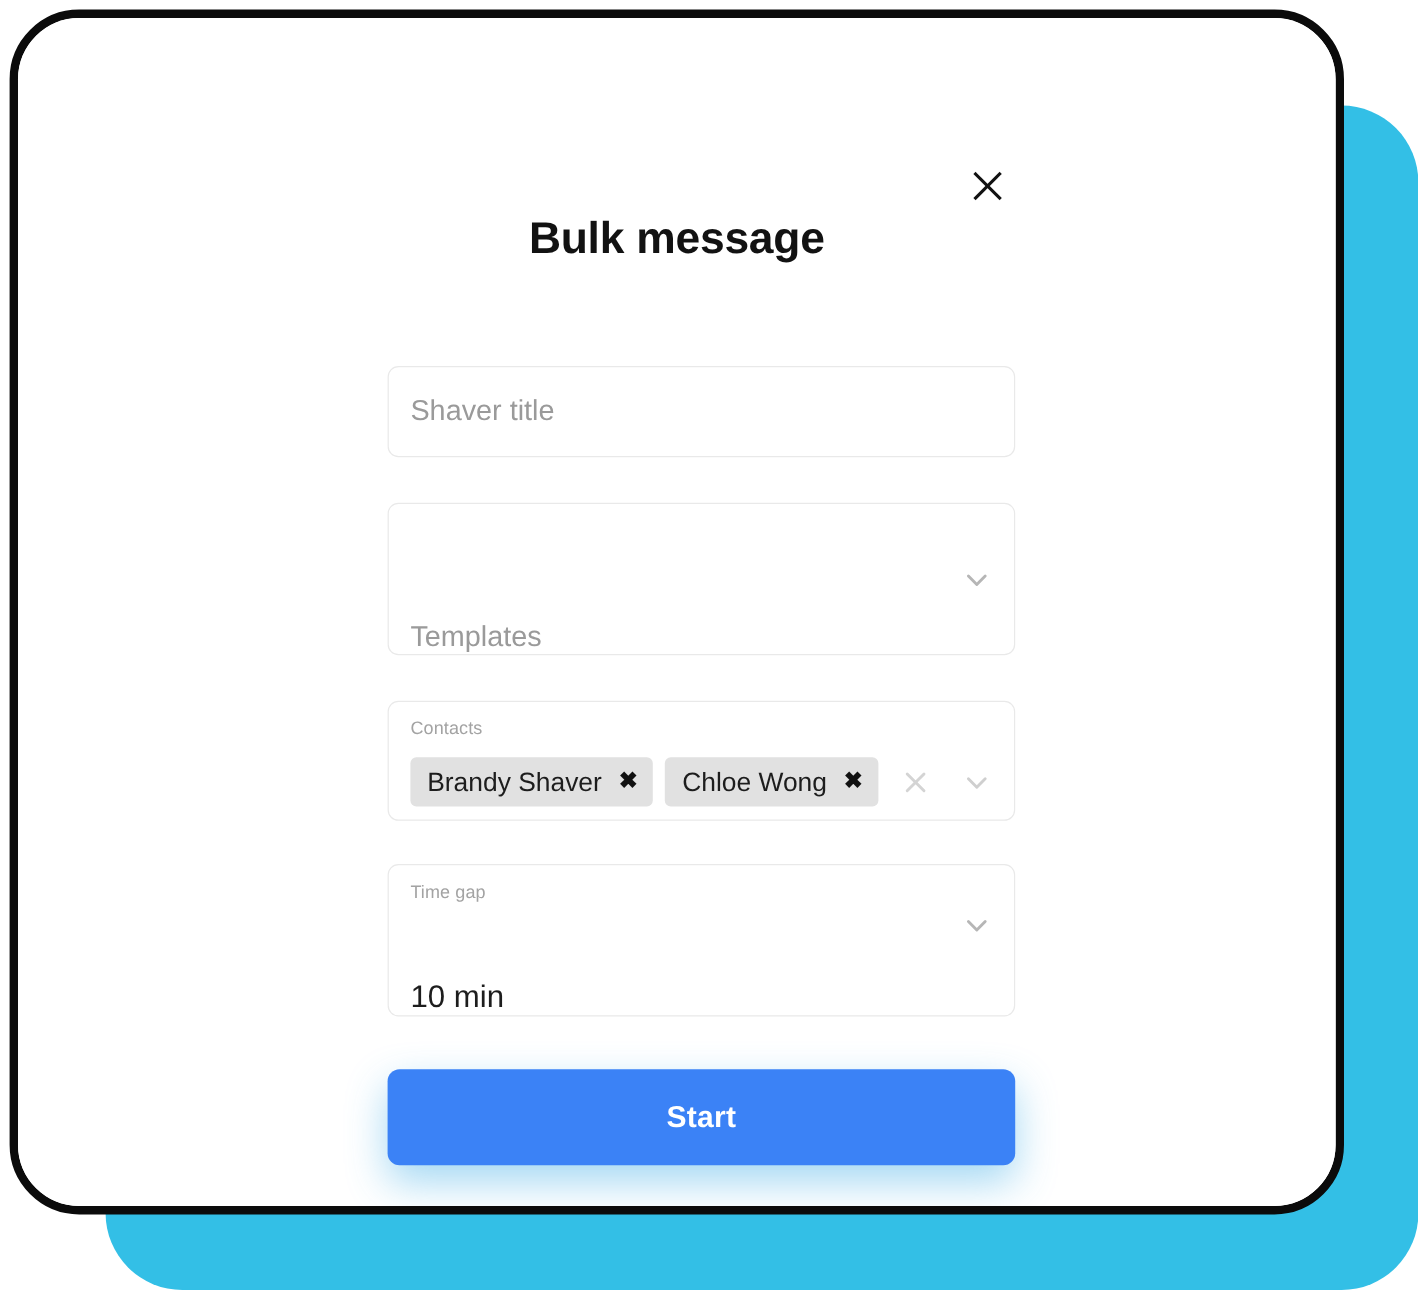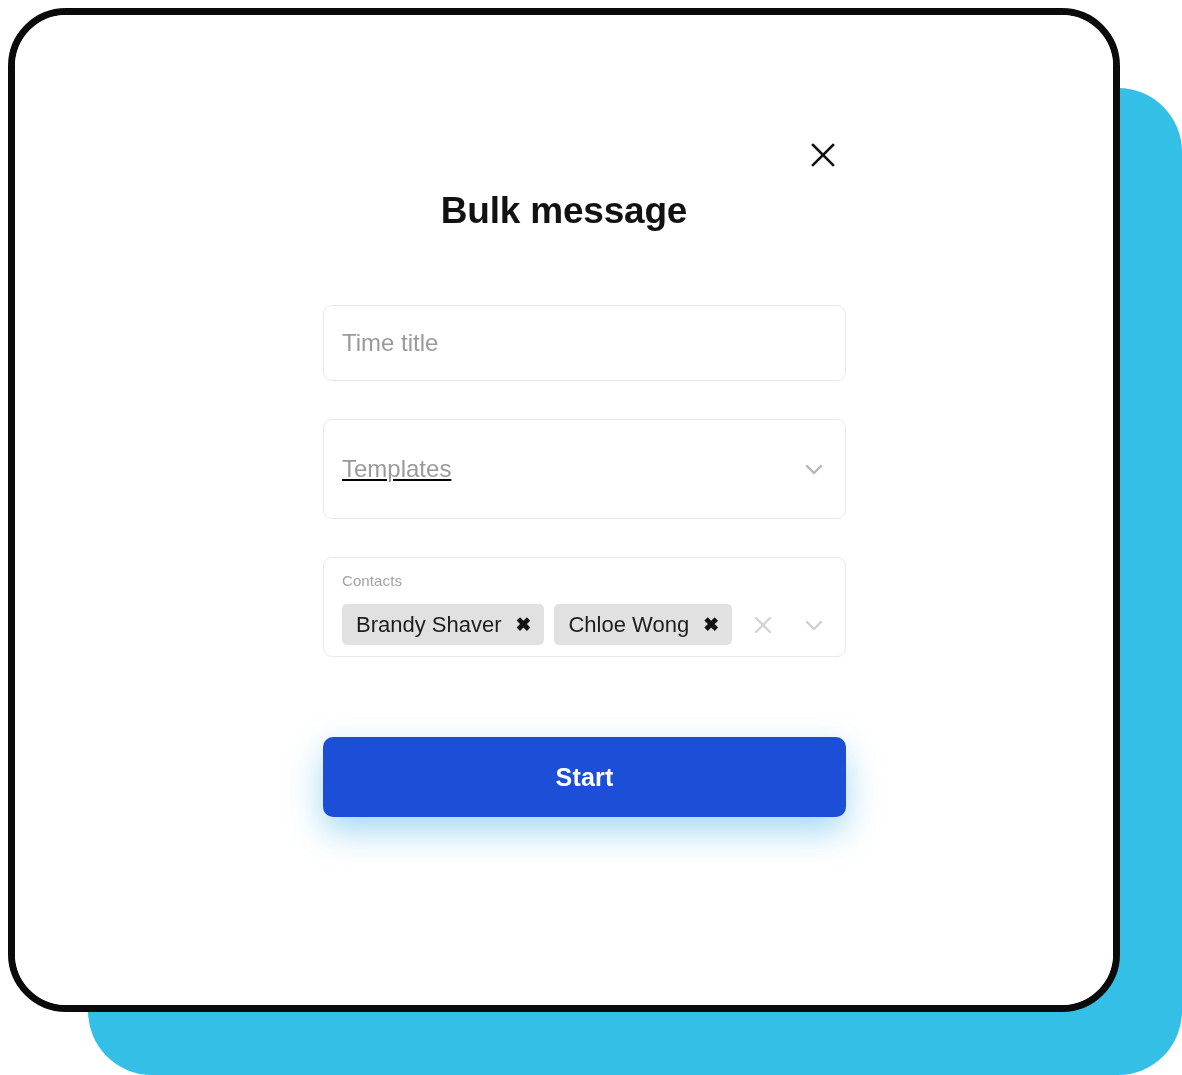--- a/index.html
+++ b/index.html
@@ -65,21 +65,21 @@
     border: none;
     padding: 0;
   }
   #close-button svg { display: block; }
 
   
   #dialog-title {
     position: absolute;
     left: 0;
     right: 0;
-    top: 172px;
+    top: 160px;
     text-align: center;
     font-size: 37px;
     font-weight: bold;
     color: #121212;
     letter-spacing: -0.2px;
     line-height: 1.3;
   }
 
   
   #form {
@@ -97,24 +97,23 @@
     background: #ffffff;
     width: 523px;
   }
 
   .field.simple {
     height: 76px;
     display: flex;
     align-items: center;
   }
   .field.tall {
-    height: 100px;
-    display: flex;
-    align-items: center;
-    text-decoration: underline;
+    height: 127px;
+    display: flex;
+    align-items: flex-end;
   }
 
   .field-placeholder {
     padding-left: 18px;
     font-size: 24px;
     color: #9a9a9a;
     font-weight: normal;
   }
 
   .field-label {
@@ -194,21 +193,21 @@
   .gap-2 { height: 38px; }
   .gap-3 { height: 36px; }
   .gap-4 { height: 44px; }
 
   
   #submit-button {
     width: 523px;
     height: 80px;
     border: none;
     border-radius: 10px;
-    background: #1d4ed8;
+    background: #3b82f6;
     color: #ffffff;
     font-size: 25px;
     font-weight: bold;
     font-family: "Liberation Sans", sans-serif;
     cursor: pointer;
     box-shadow: 0 14px 34px rgba(53, 169, 228, 0.45);
     letter-spacing: 0.2px;
   }
 </style>
 </head>
@@ -227,21 +226,21 @@
         </svg>
       </span>
     </button>
 
     <div id="dialog-title">Bulk message</div>
 
     <div id="form">
 
       
       <div class="field simple">
-        <span class="field-placeholder">Time title</span>
+        <span class="field-placeholder">Shaver title</span>
       </div>
 
       <div class="gap-1"></div>
 
       
       <div class="field tall">
         <span class="field-placeholder">Templates</span>
         <div class="trailing-icons">
           <span class="icon-btn">
             <svg width="26" height="26" viewBox="0 0 26 26">
@@ -279,20 +278,31 @@
             <svg width="26" height="26" viewBox="0 0 26 26">
               <polyline points="6,10 13,17 20,10" fill="none" stroke="#cfcfcf" stroke-width="2.4" stroke-linecap="round" stroke-linejoin="round"></polyline>
             </svg>
           </span>
         </div>
       </div>
 
       <div class="gap-3"></div>
 
       
+      <div class="field labeled tall">
+        <span class="field-label">Time gap</span>
+        <span class="field-value">10 min</span>
+        <div class="trailing-icons" style="top:28px;bottom:auto;height:44px;">
+          <span class="icon-btn">
+            <svg width="26" height="26" viewBox="0 0 26 26">
+              <polyline points="6,10 13,17 20,10" fill="none" stroke="#b6b6b6" stroke-width="2.4" stroke-linecap="round" stroke-linejoin="round"></polyline>
+            </svg>
+          </span>
+        </div>
+      </div>
 
       <div class="gap-4"></div>
 
       
       <button id="submit-button">Start</button>
 
     </div>
   </div>
 </div>
 

